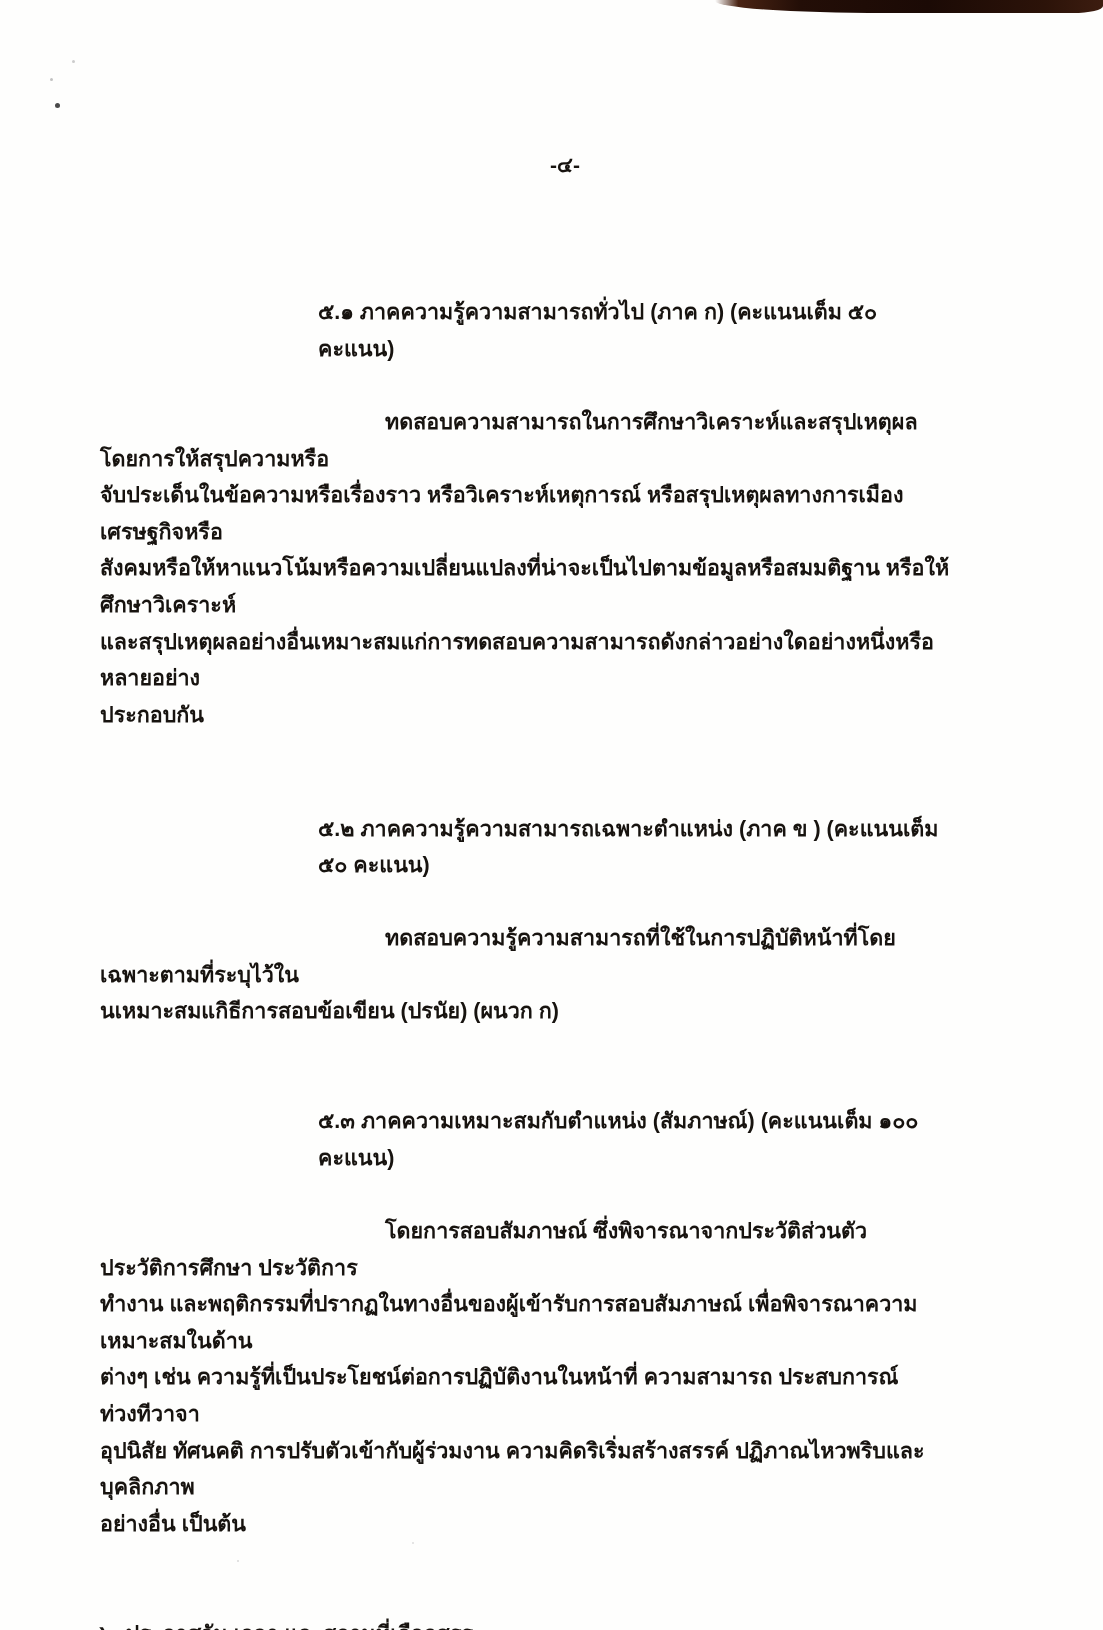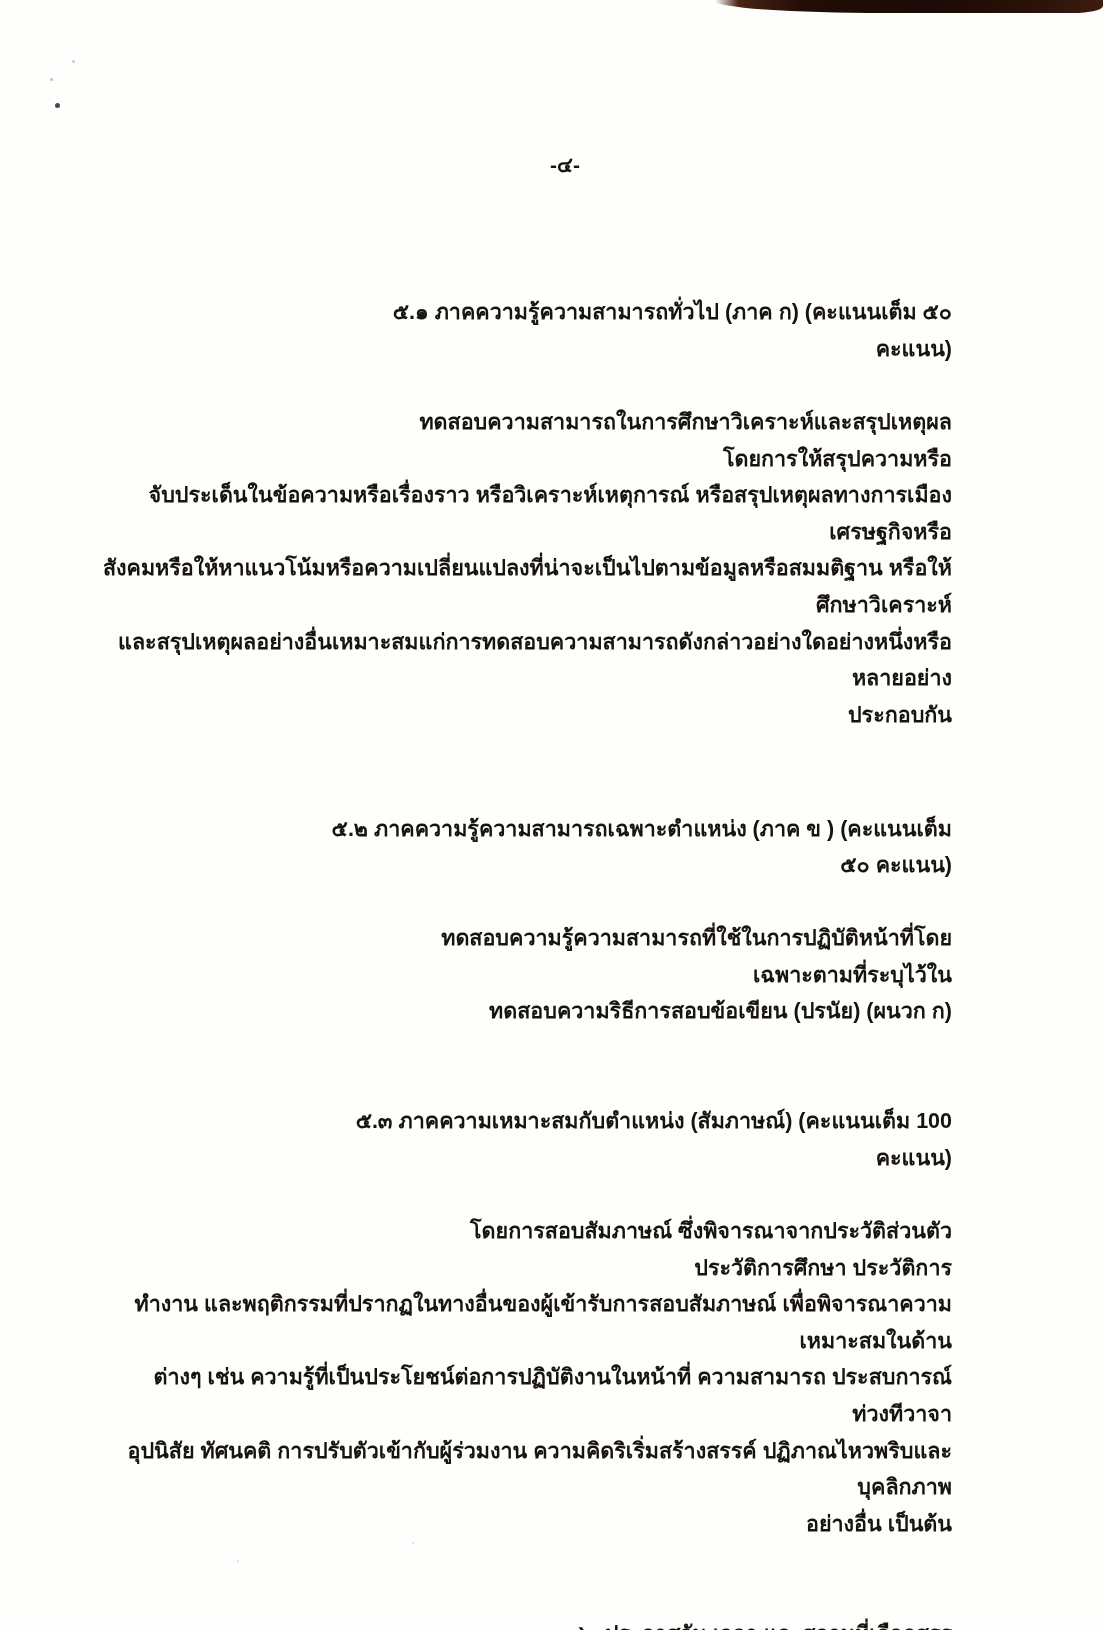--- a/index.html
+++ b/index.html
@@ -29,21 +29,21 @@
   .page-number{
     position:absolute;top:148px;left:0;width:1130px;
     text-align:center;
     font-size:21px;font-weight:700;
   }
   .content{
     position:absolute;left:100px;top:221px;width:852px;
     font-size:21.5px;line-height:36.6px;
     white-space:pre-line;
   }
-  .blk{white-space:pre-line;text-align:right;}
+  .blk{white-space:pre-line;}
   .h5{padding-left:218px;font-weight:700;}
   .h52{margin-top:4px;}
   .p-ind{text-indent:285px;font-weight:bold;}
   .sec-head{font-weight:700;}
   .sec-title{border-bottom:2.5px solid #17130f;padding-bottom:1px;}
 </style>
 </head>
 <body>
 
 <div class="page">
@@ -61,23 +61,23 @@
 
     <div class="blk h5">๕.๑  ภาคความรู้ความสามารถทั่วไป (ภาค ก)  (คะแนนเต็ม  ๕๐  คะแนน)</div>
     <div class="blk p-ind">ทดสอบความสามารถในการศึกษาวิเคราะห์และสรุปเหตุผล โดยการให้สรุปความหรือ
 จับประเด็นในข้อความหรือเรื่องราว หรือวิเคราะห์เหตุการณ์ หรือสรุปเหตุผลทางการเมือง เศรษฐกิจหรือ
 สังคมหรือให้หาแนวโน้มหรือความเปลี่ยนแปลงที่น่าจะเป็นไปตามข้อมูลหรือสมมติฐาน หรือให้ศึกษาวิเคราะห์
 และสรุปเหตุผลอย่างอื่นเหมาะสมแก่การทดสอบความสามารถดังกล่าวอย่างใดอย่างหนึ่งหรือหลายอย่าง
 ประกอบกัน</div>
 
     <div class="blk h5 h52">๕.๒  ภาคความรู้ความสามารถเฉพาะตำแหน่ง (ภาค ข )   (คะแนนเต็ม  ๕๐ คะแนน)</div>
     <div class="blk p-ind">ทดสอบความรู้ความสามารถที่ใช้ในการปฏิบัติหน้าที่โดยเฉพาะตามที่ระบุไว้ใน
-ทดสอบความริธีการสอบข้อเขียน (ปรนัย) (ผนวก ก)</div>
+นเหมาะสมแกิธีการสอบข้อเขียน (ปรนัย) (ผนวก ก)</div>
 
-    <div class="blk h5">๕.๓  ภาคความเหมาะสมกับตำแหน่ง (สัมภาษณ์)  (คะแนนเต็ม  100 คะแนน)</div>
+    <div class="blk h5">๕.๓  ภาคความเหมาะสมกับตำแหน่ง (สัมภาษณ์)  (คะแนนเต็ม  ๑๐๐ คะแนน)</div>
     <div class="blk p-ind">โดยการสอบสัมภาษณ์ ซึ่งพิจารณาจากประวัติส่วนตัว  ประวัติการศึกษา  ประวัติการ
 ทำงาน และพฤติกรรมที่ปรากฏในทางอื่นของผู้เข้ารับการสอบสัมภาษณ์ เพื่อพิจารณาความเหมาะสมในด้าน
 ต่างๆ เช่น ความรู้ที่เป็นประโยชน์ต่อการปฏิบัติงานในหน้าที่ ความสามารถ ประสบการณ์  ท่วงทีวาจา
 อุปนิสัย  ทัศนคติ  การปรับตัวเข้ากับผู้ร่วมงาน ความคิดริเริ่มสร้างสรรค์  ปฏิภาณไหวพริบและบุคลิกภาพ
 อย่างอื่น เป็นต้น</div>
 
     <div class="blk sec-head"><span>๖.</span> <span class="sec-title">ประกาศวัน  เวลา  และสถานที่เลือกสรร</span></div>
     
     
     

